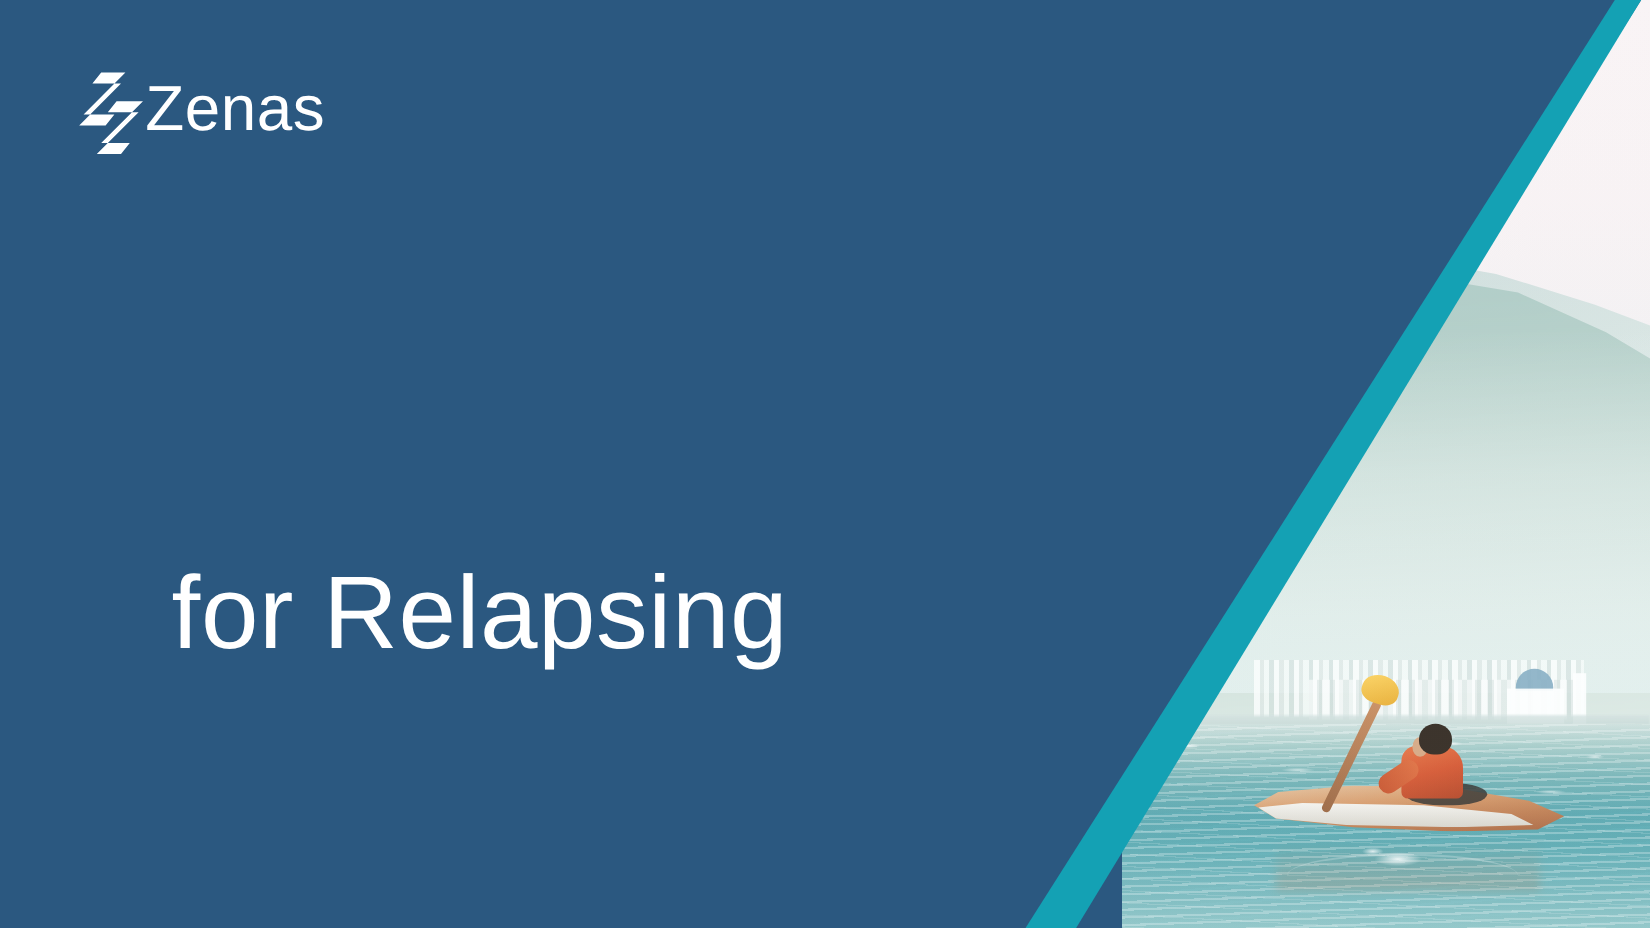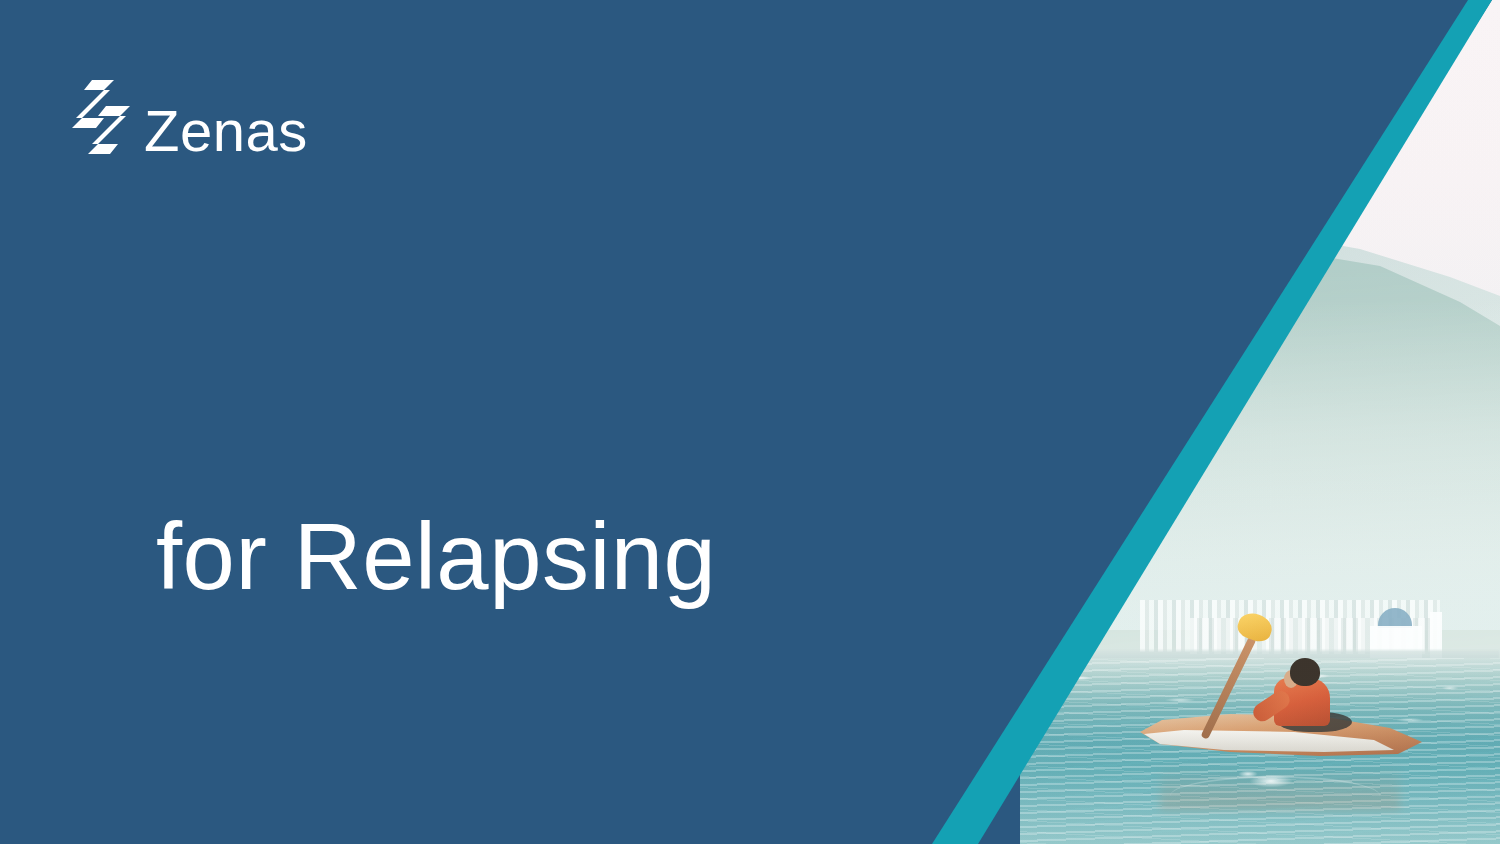--- a/index.html
+++ b/index.html
@@ -216,22 +216,22 @@
 
   
   .teal-band {
     position:absolute; inset:0;
     background:#14a1b4;
     clip-path: polygon(1492px 0, 1468px 0, 932px 844px, 978px 844px);
   }
 
   
   .logo {
-    position:absolute; left:70px; top:66px;
-    display:flex; align-items:flex-end; gap:12px;
+    position:absolute; left:70px; top:52px;
+    display:flex; align-items:center; gap:0;
   }
   .bolt { width:62px; height:84px; flex:none; margin-top:10px; }
   .wordmark { display:flex; flex-direction:column; line-height:1; }
   .zenas {
     font-size:58px; color:#ffffff; letter-spacing:.5px;
     font-weight:400;
   }
   .biopharma {
     font-size:35px; color:#ffffff; letter-spacing:.3px;
     margin-top:6px; font-weight:400;

